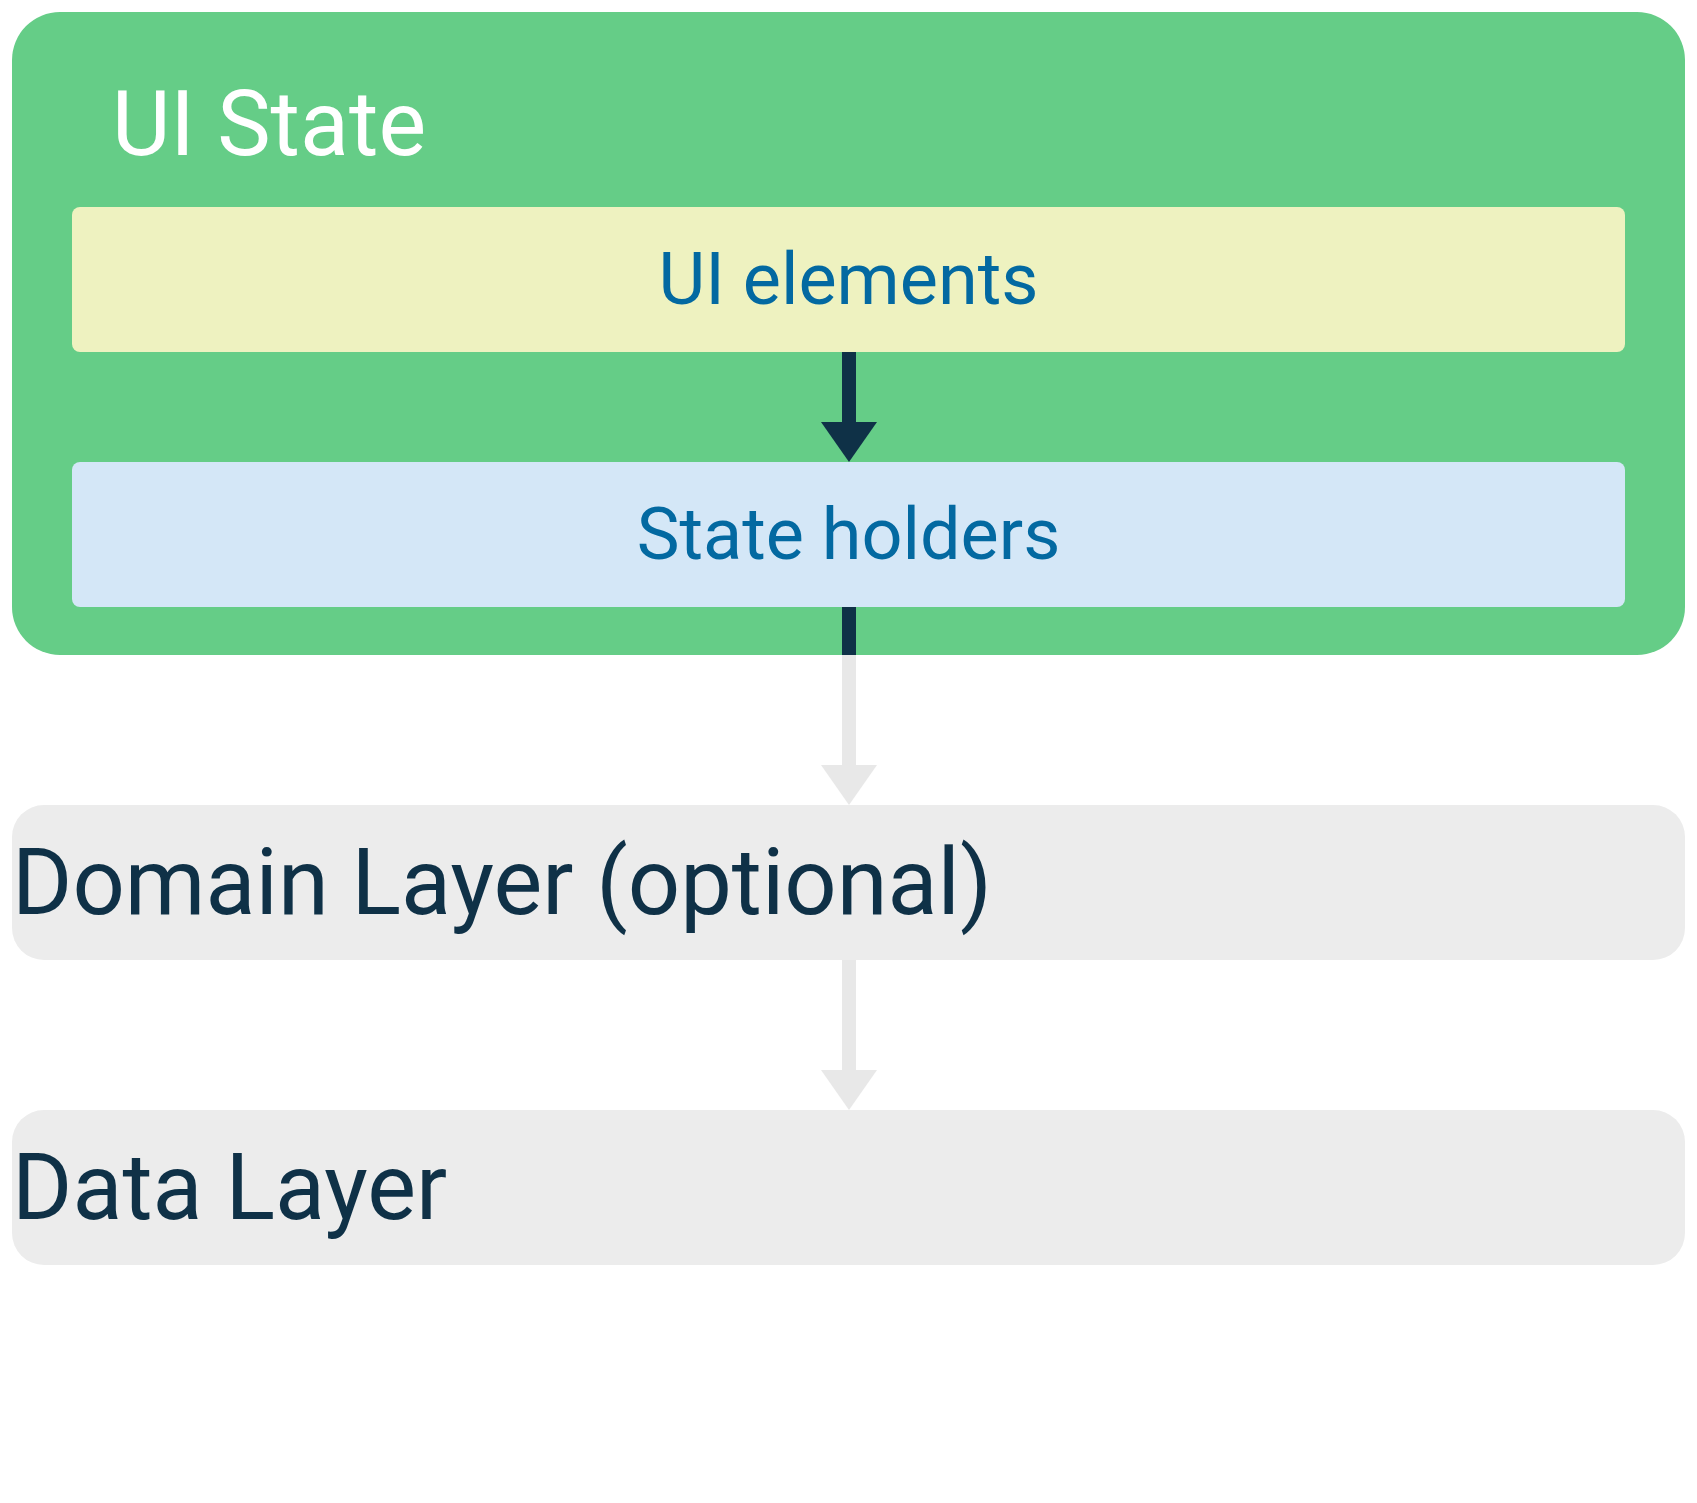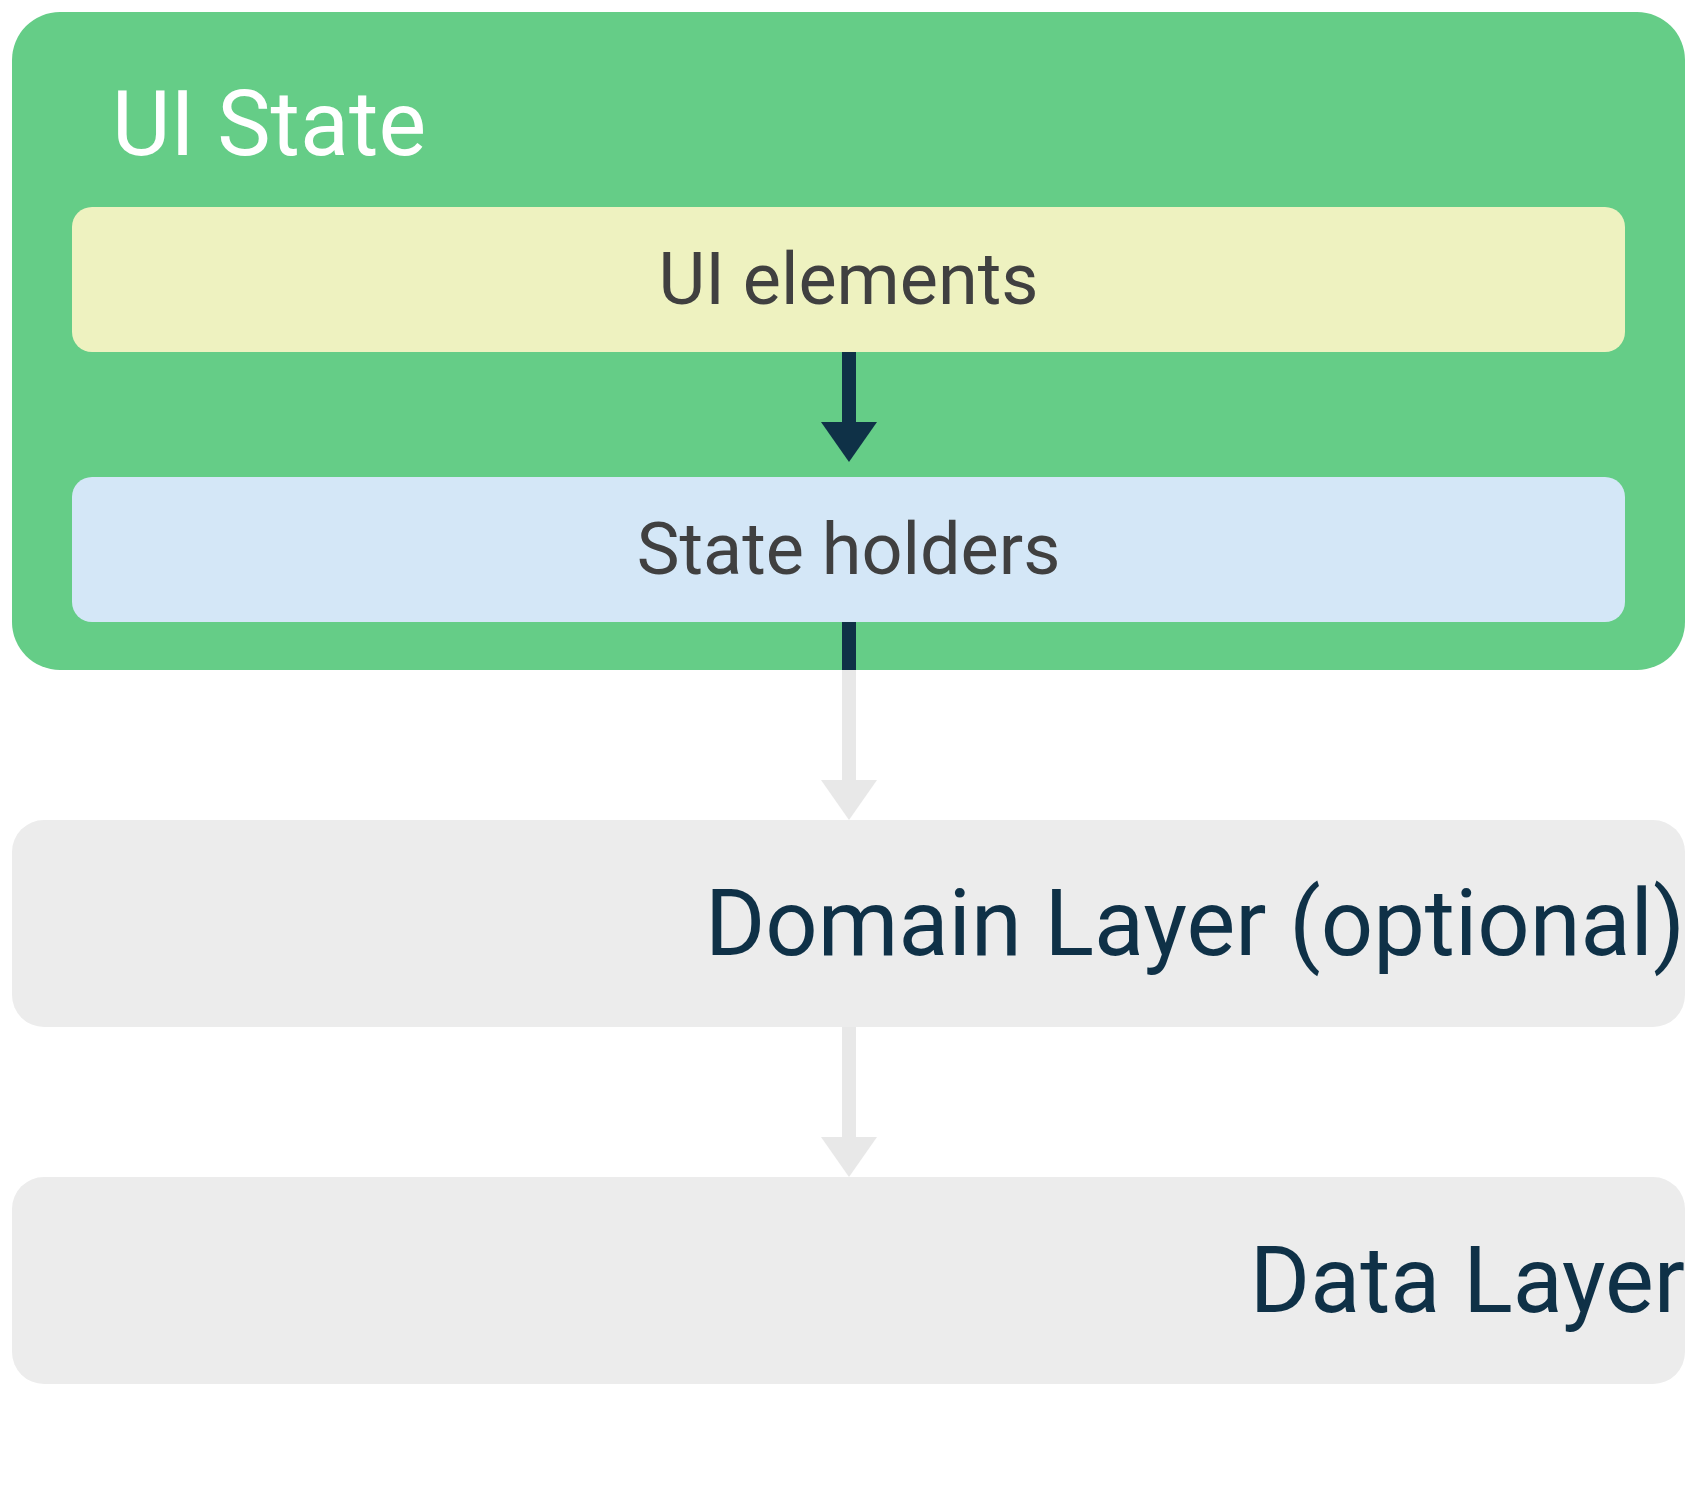--- a/index.html
+++ b/index.html
@@ -25,35 +25,35 @@
       position: relative;
     }
     .ui-layer-title {
       color: #ffffff;
       font-size: 90px;
       font-weight: 400;
       padding: 20px 40px 30px 40px;
     }
     .inner-box {
       width: 100%;
-      border-radius: 20px;
+      border-radius: 8px;
       display: flex;
       align-items: center;
       justify-content: center;
       padding: 30px 0;
       font-size: 72px;
       font-weight: 400;
-      color: #404040;
+      color: #0369a1;
     }
     .ui-elements {
       background: #eef2c0;
     }
     .state-holders {
       background: #d4e7f7;
-      margin-top: 15px;
+      margin-top: 0;
     }
     .arrow-container {
       display: flex;
       justify-content: center;
       align-items: center;
       width: 100%;
     }
     .arrow-dark {
       width: 20px;
       height: 110px;
@@ -118,22 +118,22 @@
       border-left: 28px solid transparent;
       border-right: 28px solid transparent;
       border-top: 40px solid #e8e8e8;
     }
     .layer-box {
       width: 100%;
       background: #ececec;
       border-radius: 32px;
       display: flex;
       align-items: center;
-      justify-content: flex-end;
-      padding: 50px 0;
+      justify-content: flex-start;
+      padding: 24px 0;
       font-size: 92px;
       font-weight: 400;
       color: #0f3147;
     }
     .state-holders-wrap {
       padding-bottom: 48px;
     }
   </style>
 </head>
 <body>

